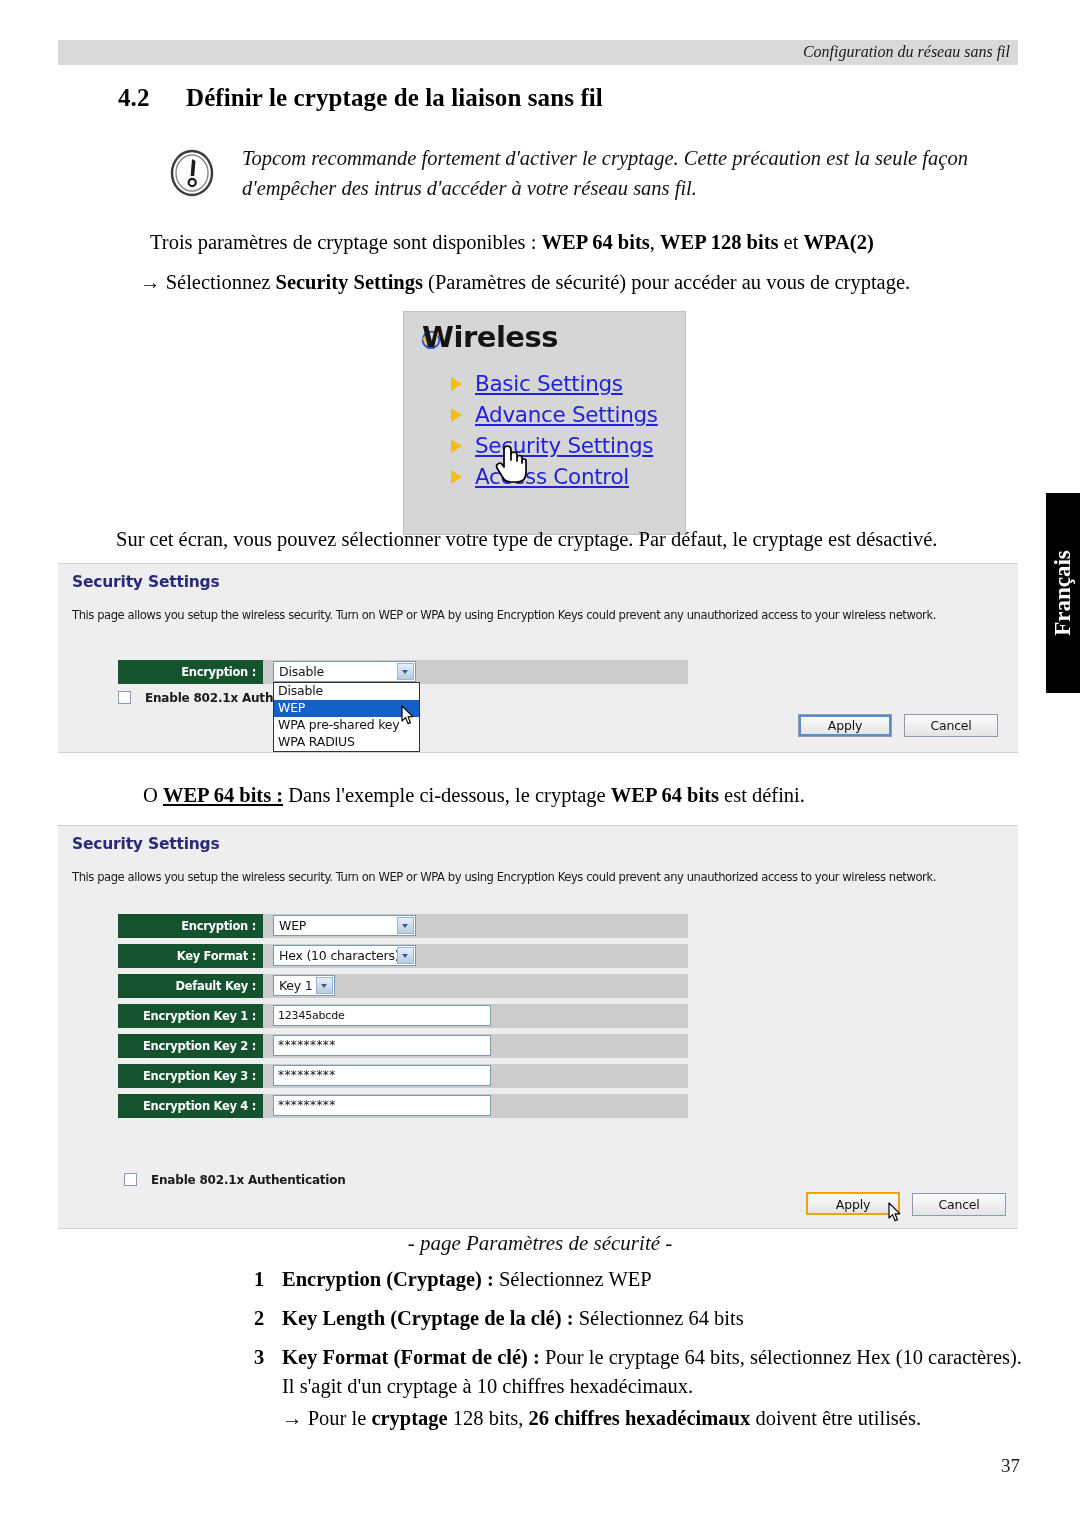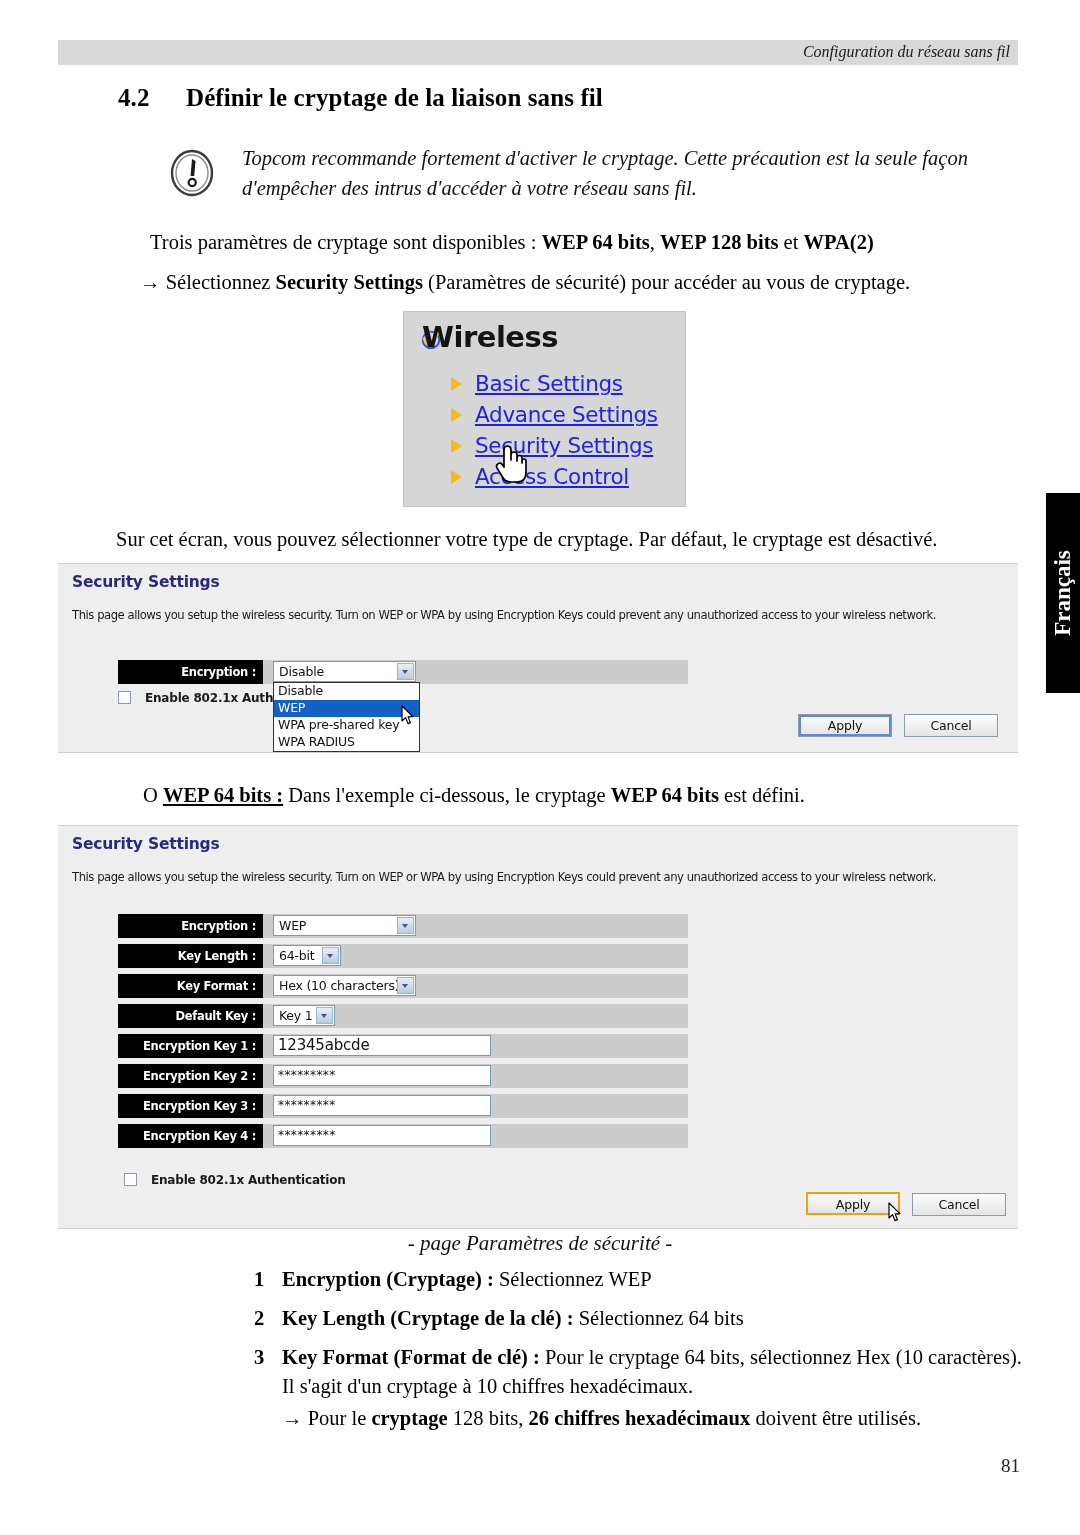--- a/index.html
+++ b/index.html
@@ -87,21 +87,21 @@
   .p-last    { left: 282px; top: 1404px; width: 740px; }
   .b { font-weight: bold; }
   .u { text-decoration: underline; }
 
   
   .wireless-box {
     position: absolute;
     left: 403px;
     top: 311px;
     width: 283px;
-    height: 196px;
+    height: 224px;
     background: #d6d6d6;
     border: 1px solid #c2c2c2;
     box-sizing: border-box;
   }
   .wireless-title {
     position: absolute;
     left: 18px;
     top: 8px;
     font-family: "DejaVu Sans", sans-serif;
     font-weight: bold;
@@ -186,21 +186,21 @@
     height: 24px;
     margin-bottom: 6px;
     width: 570px;
     background: #cccccc;
   }
   .frow .flabel {
     position: absolute;
     left: 0; top: 0;
     width: 145px;
     height: 24px;
-    background: #000000;
+    background: #14532d;
     color: #ffffff;
     font-family: "DejaVu Sans", sans-serif;
     font-weight: bold;
     font-size: 11.5px;
     text-align: right;
     line-height: 24px;
     padding-right: 7px;
     box-sizing: border-box;
     letter-spacing: -0.3px;
   }
@@ -246,21 +246,21 @@
 
   
   .tinput {
     display: inline-block;
     width: 218px;
     height: 21px;
     background: #ffffff;
     border: 1px solid #7a9ab0;
     box-sizing: border-box;
     font-family: "DejaVu Sans", sans-serif;
-    font-size: 15px;
+    font-size: 11px;
     color: #111;
     line-height: 19px;
     padding-left: 4px;
     letter-spacing: -0.2px;
     vertical-align: top;
     overflow: hidden;
     white-space: nowrap;
   }
   .tinput.masked { letter-spacing: 0.4px; font-size: 12px; }
 
@@ -512,29 +512,20 @@
     <div class="frow">
       <div class="flabel">Encryption :</div>
       <div class="fcontrol">
         <span class="sel sel-w-enc">
           <span>WEP</span>
           <span class="arrow-btn"></span>
         </span>
       </div>
     </div>
 
-    <div class="frow">
-      <div class="flabel">Key Length :</div>
-      <div class="fcontrol">
-        <span class="sel sel-w-klen">
-          <span>64-bit</span>
-          <span class="arrow-btn"></span>
-        </span>
-      </div>
-    </div>
 
     <div class="frow">
       <div class="flabel">Key Format :</div>
       <div class="fcontrol">
         <span class="sel sel-w-kfmt">
           <span>Hex (10 characters)</span>
           <span class="arrow-btn"></span>
         </span>
       </div>
     </div>
@@ -603,13 +594,13 @@
     <span class="num">3</span><b class="b">Key Format (Format de clé) :</b><span> Pour le cryptage 64 bits, sélectionnez Hex (10 caractères). Il s'agit d'un cryptage à 10 chiffres hexadécimaux.</span>
   </div>
 </div>
 
 <div class="para p-last"><span>→</span><span> Pour le </span><b class="b">cryptage</b><span> 128 bits, </span><b class="b">26 chiffres hexadécimaux</b><span> doivent être utilisés.</span></div>
 
 <div class="side-tab">
   <span>Français</span>
 </div>
 
-<div class="page-no">81</div>
+<div class="page-no">37</div>
 
 </body></html>

